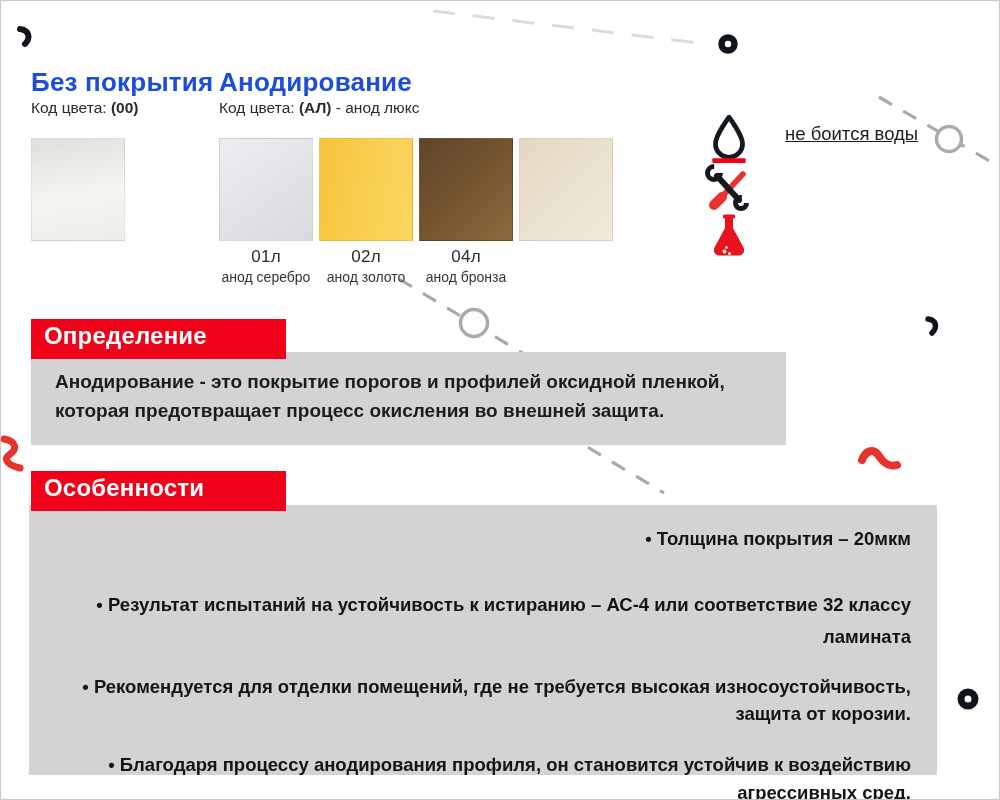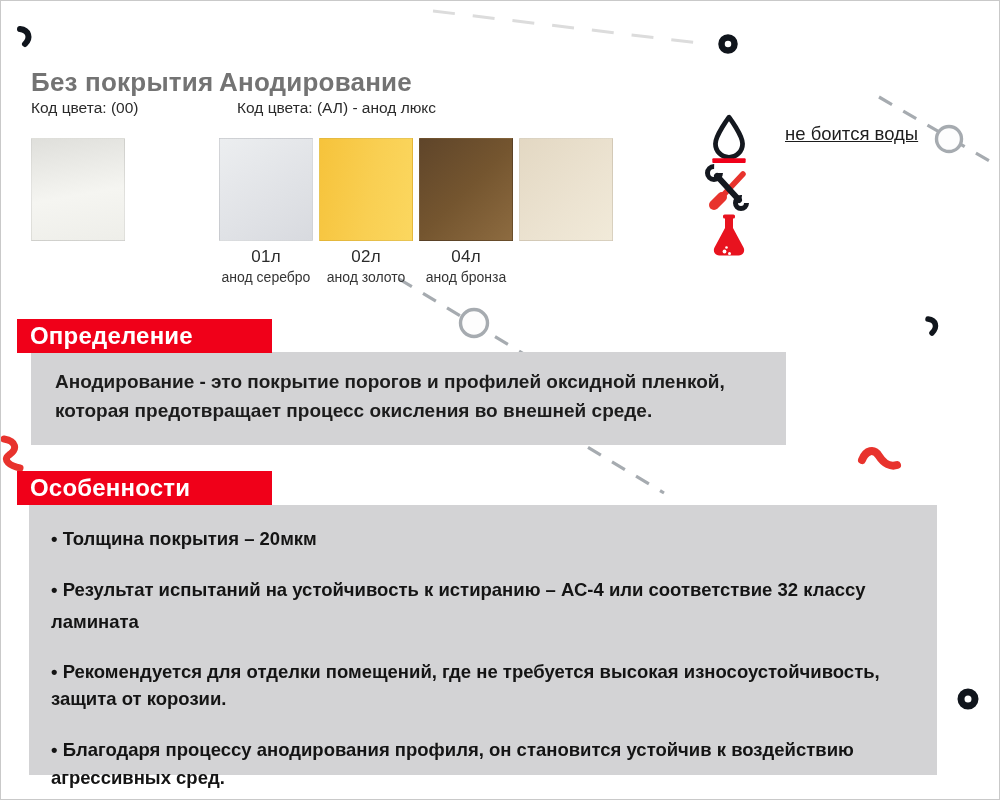--- a/index.html
+++ b/index.html
@@ -20,45 +20,45 @@
   }
   
   #decor{position:absolute;inset:0;width:1000px;height:800px;z-index:0;}
   .dash-light{stroke:var(--line-gray-light);stroke-width:3;fill:none;stroke-dasharray:22 18;}
   .dash-gray{stroke:var(--line-gray);stroke-width:3.2;fill:none;stroke-dasharray:15 13;}
   .open-circle{fill:#fdfdfd;stroke:var(--line-gray);stroke-width:3.4;}
   .donut{fill:none;stroke:var(--ink-black);}
   .comma{fill:none;stroke:var(--ink-black);stroke-linecap:round;}
   .squiggle{fill:none;stroke:var(--doodle-red);stroke-linecap:round;}
   
-  .col-title{position:absolute;top:66px;font-size:26px;font-weight:700;color:#737373;letter-spacing:.2px;}
+  .col-title{position:absolute;top:66px;font-size:26px;font-weight:700;color:#1d4ed8;letter-spacing:.2px;}
   .col-code{position:absolute;top:98px;font-size:15.5px;color:#2b2b2b;}
-  .col-code b{font-weight:400;text-align:center;}
+  .col-code b{font-weight:700;text-align:center;}
   
   .swatch{position:absolute;top:137px;width:94px;height:103px;border:1px solid rgba(0,0,0,.07);}
   .swatch-label{position:absolute;top:246px;width:100px;text-align:center;}
   .swatch-code{font-size:17px;color:#2b2b2b;letter-spacing:.3px;}
   .swatch-name{font-size:14px;color:#353535;margin-top:2px;white-space:nowrap;}
   
   .benefit-label{position:absolute;left:784px;font-size:18.5px;color:#1d1d1d;line-height:1.3;width:205px;text-decoration:underline;}
   .benefit-icon{position:absolute;}
   
   .banner{
-    position:absolute;left:16px;width:255px;height:34px;background:var(--accent-red);
+    position:absolute;left:30px;width:255px;height:40px;background:var(--accent-red);
     color:#ffffff;font-size:24px;font-weight:700;line-height:33px;padding-left:13px;
     letter-spacing:.2px;z-index:2;
   }
   .graybox{position:absolute;background:var(--box-gray);z-index:1;}
   #definition-box{left:30px;top:351px;width:755px;height:93px;padding:15px 24px;}
   #definition-text{font-size:19px;font-weight:700;line-height:1.55;color:#1c1c1c;}
   #features-box{left:28px;top:504px;width:908px;height:270px;padding:18px 26px 0 22px;}
-  .bullet{font-size:18.5px;font-weight:700;color:#141414;line-height:1.5;}
+  .bullet{font-size:18.5px;font-weight:700;color:#141414;line-height:1.5;text-align:right;}
   .bullet::before{content:"\2022\00a0";}
   #bullet-0{margin-top:2px;}
-  #bullet-1{margin-top:21px;line-height:1.75;}
+  #bullet-1{margin-top:36px;line-height:1.75;}
   #bullet-2{margin-top:23px;}
   #bullet-3{margin-top:19px;}
 </style>
 </head>
 <body>
 
 <div id="canvas">
 
   <svg id="decor" viewBox="0 0 1000 800" xmlns="http://www.w3.org/2000/svg">
     <path class="comma" d="M19 28 c9 1 11 9 5 15" stroke-width="6"></path>
@@ -75,21 +75,21 @@
     <circle class="donut" cx="967" cy="698" r="7" stroke-width="7"></circle>
   </svg>
 
   <div class="col-title" style="left:30px">Без покрытия</div>
   <div class="col-code" style="left:30px">
     <span>Код цвета:</span>
     <b>(00)</b>
   </div>
 
   <div class="col-title" style="left:218px">Анодирование</div>
-  <div class="col-code" style="left:236px">
+  <div class="col-code" style="left:218px">
     <span>Код цвета:</span>
     <b>(АЛ)</b>
     <span>- анод люкс</span>
   </div>
 
   <div class="swatch" style="left: 30px; background: linear-gradient(170deg, rgb(223, 223, 219) 0%, rgb(245, 245, 241) 55%, rgb(238, 238, 233) 100%);"></div>
   <div class="swatch" style="left: 218px; background: linear-gradient(145deg, rgb(236, 238, 240) 0%, rgb(224, 226, 230) 60%, rgb(216, 218, 223) 100%);"></div>
   <div class="swatch" style="left: 318px; background: linear-gradient(100deg, rgb(246, 195, 59) 0%, rgb(249, 207, 82) 55%, rgb(251, 215, 95) 100%);"></div>
   <div class="swatch" style="left: 418px; background: linear-gradient(135deg, rgb(95, 69, 42) 0%, rgb(116, 85, 47) 50%, rgb(141, 107, 64) 100%);"></div>
   <div class="swatch" style="left: 518px; background: linear-gradient(135deg, rgb(227, 216, 195) 0%, rgb(236, 227, 209) 60%, rgb(241, 234, 217) 100%);"></div>
@@ -124,21 +124,21 @@
   <svg class="benefit-icon" style="left:710px;top:211px" width="36" height="50" viewBox="0 0 36 50" xmlns="http://www.w3.org/2000/svg">
     <path d="M14 5 h8 v11 l10.5 19.5 a5.5 5.5 0 0 1 -4.8 8.1 H8.3 a5.5 5.5 0 0 1 -4.8 -8.1 L14 16 Z" fill="#e8131f"></path>
     <rect x="12" y="2.5" width="12" height="4" rx="1.6" fill="#e8131f"></rect>
     <circle cx="13.5" cy="39.5" r="1.9" fill="#ffffff"></circle>
     <circle cx="18.5" cy="41.5" r="1.5" fill="#ffffff"></circle>
     <circle cx="15.5" cy="35.5" r="1.3" fill="#ffffff"></circle>
   </svg>
 
   <div class="banner" style="top:318px">Определение</div>
   <div class="graybox" id="definition-box">
-    <div id="definition-text">Анодирование - это покрытие порогов и профилей оксидной пленкой, которая предотвращает процесс окисления во внешней среде.</div>
+    <div id="definition-text">Анодирование - это покрытие порогов и профилей оксидной пленкой, которая предотвращает процесс окисления во внешней защита.</div>
   </div>
 
   <div class="banner" style="top:470px">Особенности</div>
   <div class="graybox" id="features-box">
     <div class="bullet" id="bullet-0">Толщина покрытия – 20мкм</div>
     <div class="bullet" id="bullet-1">Результат испытаний на устойчивость к истиранию – АС-4 или соответствие 32 классу ламината</div>
     <div class="bullet" id="bullet-3">Рекомендуется для отделки помещений,  где не требуется высокая износоустойчивость, защита от корозии.</div>
     <div class="bullet" id="bullet-2">Благодаря процессу анодирования профиля, он становится устойчив к воздействию агрессивных сред.</div>
   </div>
 

